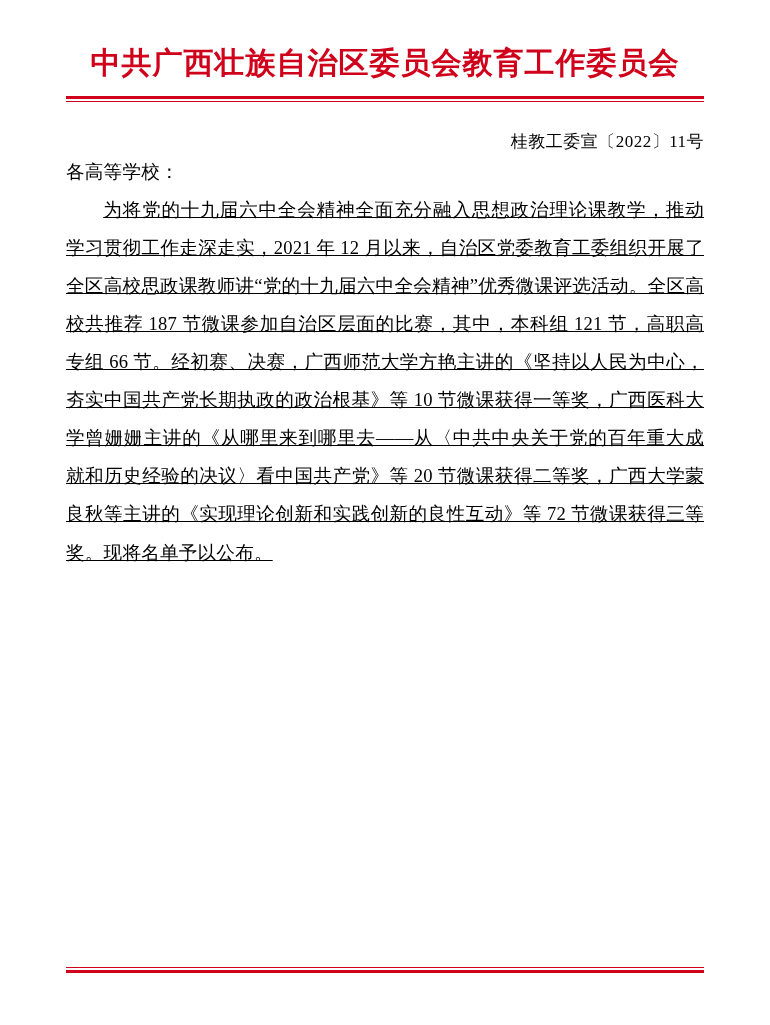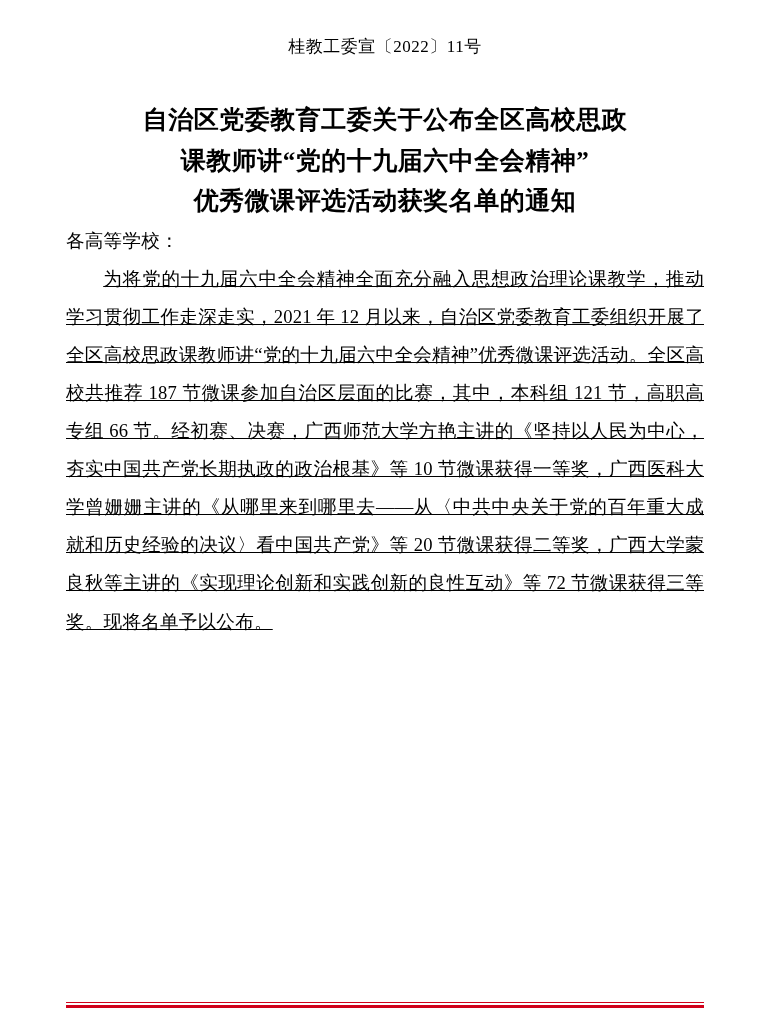--- a/index.html
+++ b/index.html
@@ -45,23 +45,23 @@
   }
   .header-rule-gap {
     height: 2px;
   }
   .header-rule-thin {
     height: 1px;
     background: #d0021b;
     width: 100%;
   }
   .doc-number {
-    text-align: center;
+    text-align: right;
     font-size: 17px;
-    margin-top: 35px;
+    margin-top: 28px;
     letter-spacing: 0.5px;
   }
   .doc-title {
     margin-top: 42px;
     text-align: center;
     font-weight: bold;
     font-size: 25px;
     line-height: 1.62;
     letter-spacing: 0.5px;
     padding: 0 14px;
@@ -102,28 +102,31 @@
     height: 3px;
     background: #d0021b;
     width: 100%;
   }
 </style>
 </head>
 <body>
 
 <div class="page">
 
+  <div class="doc-header">
+    <div class="doc-header-title">中共广西壮族自治区委员会教育工作委员会</div>
+    <div class="header-rule-wrap">
+      <div class="header-rule-thick"></div>
+      <div class="header-rule-gap"></div>
+      <div class="header-rule-thin"></div>
+    </div>
+  </div>
 
   <div class="doc-number">桂教工委宣〔2022〕11号</div>
 
-  <div class="doc-title">
-    <div>自治区党委教育工委关于公布全区高校思政</div>
-    <div>课教师讲“党的十九届六中全会精神”</div>
-    <div>优秀微课评选活动获奖名单的通知</div>
-  </div>
 
   <div class="doc-body">
     <p class="salutation">各高等学校：</p>
     <p class="para">为将党的十九届六中全会精神全面充分融入思想政治理论课教学，推动学习贯彻工作走深走实，2021 年 12 月以来，自治区党委教育工委组织开展了全区高校思政课教师讲“党的十九届六中全会精神”优秀微课评选活动。全区高校共推荐 187 节微课参加自治区层面的比赛，其中，本科组 121 节，高职高专组 66 节。经初赛、决赛，广西师范大学方艳主讲的《坚持以人民为中心，夯实中国共产党长期执政的政治根基》等 10 节微课获得一等奖，广西医科大学曾姗姗主讲的《从哪里来到哪里去——从〈中共中央关于党的百年重大成就和历史经验的决议〉看中国共产党》等 20 节微课获得二等奖，广西大学蒙良秋等主讲的《实现理论创新和实践创新的良性互动》等 72 节微课获得三等奖。现将名单予以公布。</p>
   </div>
 
   <div class="footer-rule-wrap">
     <div class="footer-rule-thin"></div>
     <div class="footer-rule-gap"></div>
     <div class="footer-rule-thick"></div>

